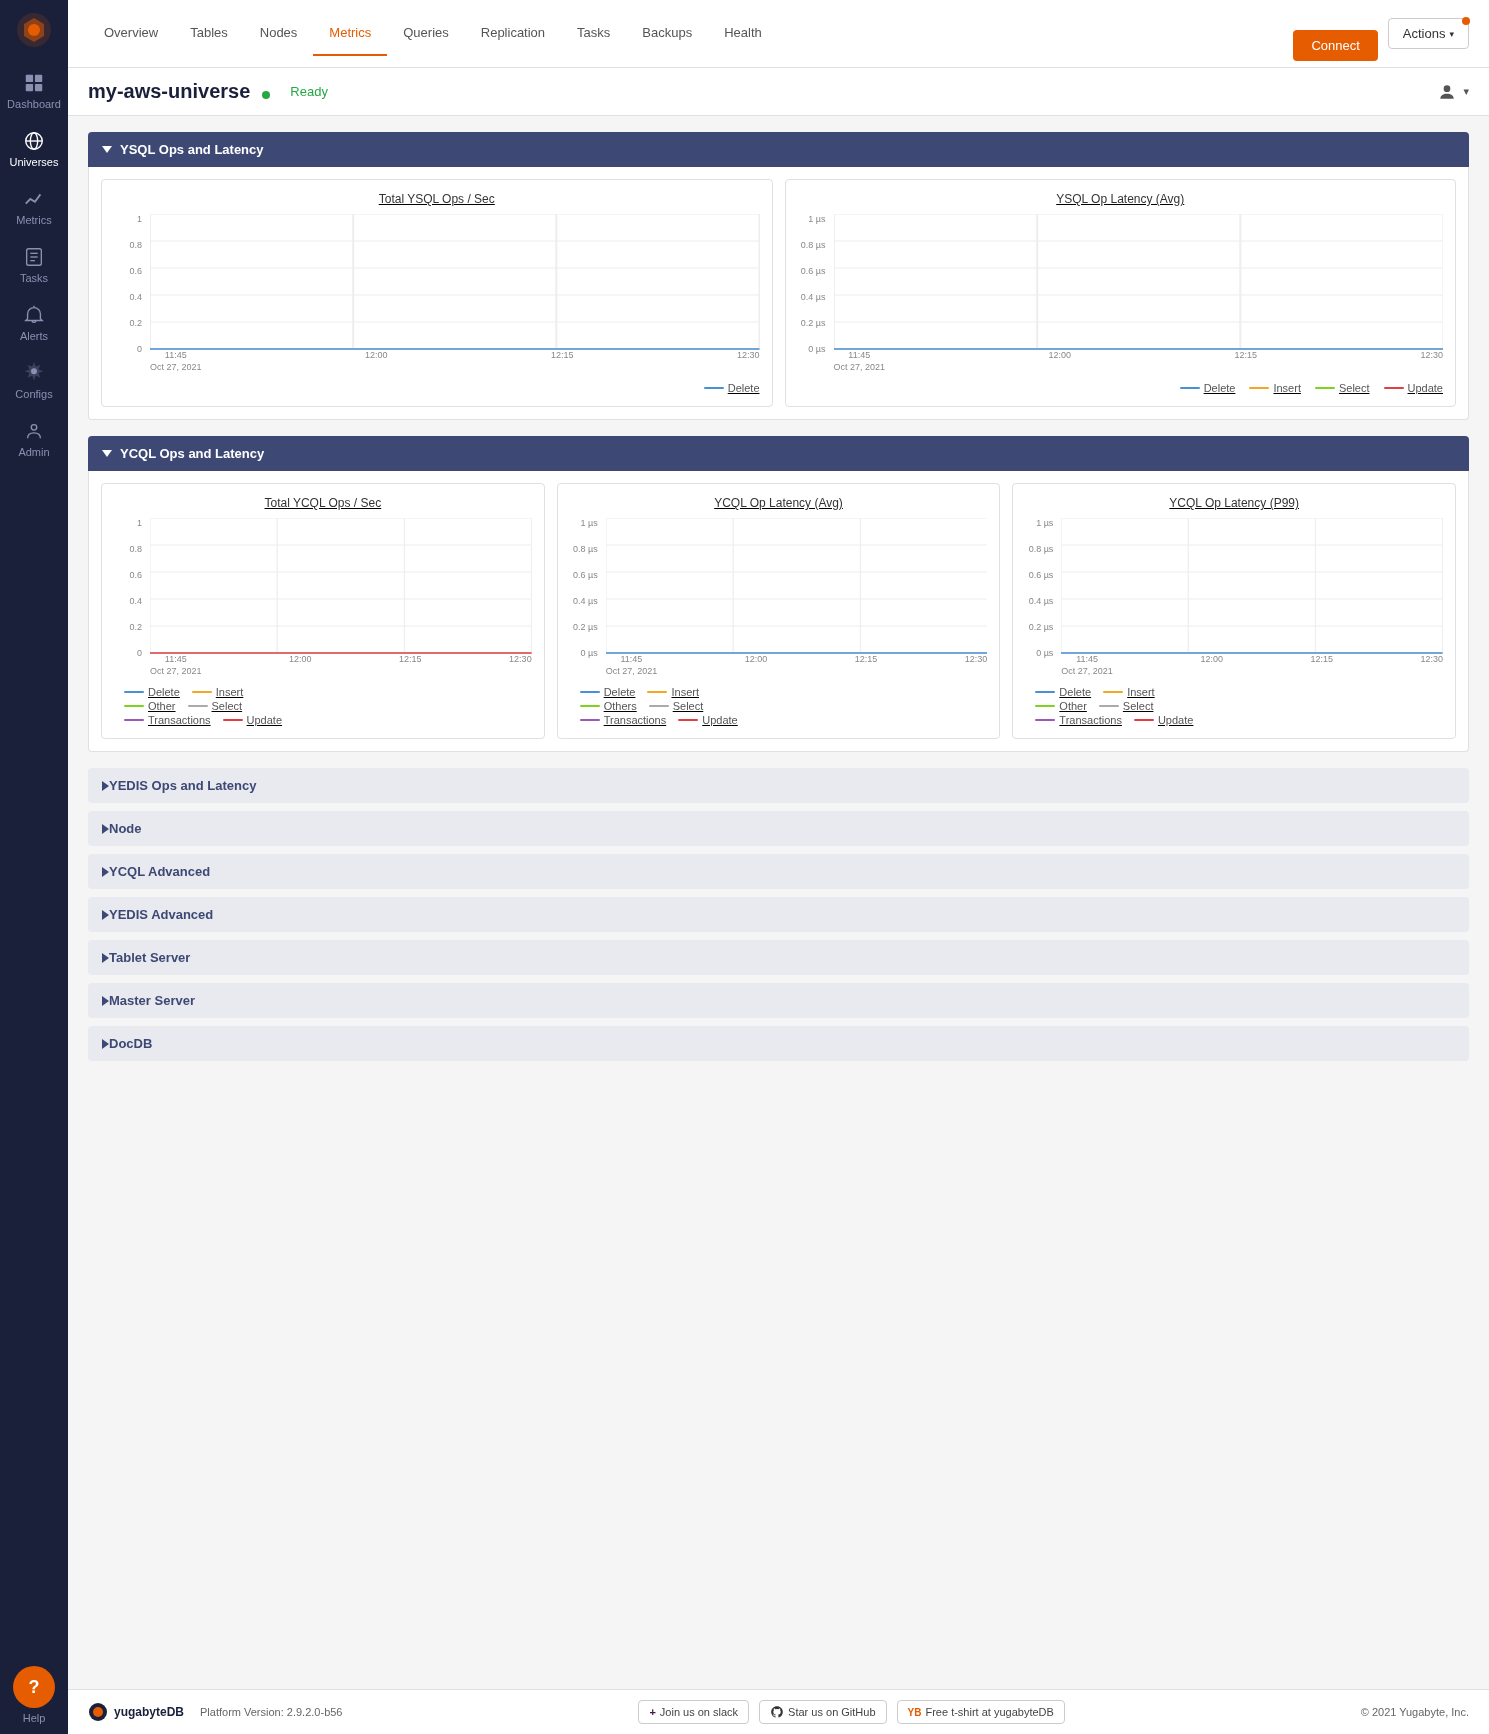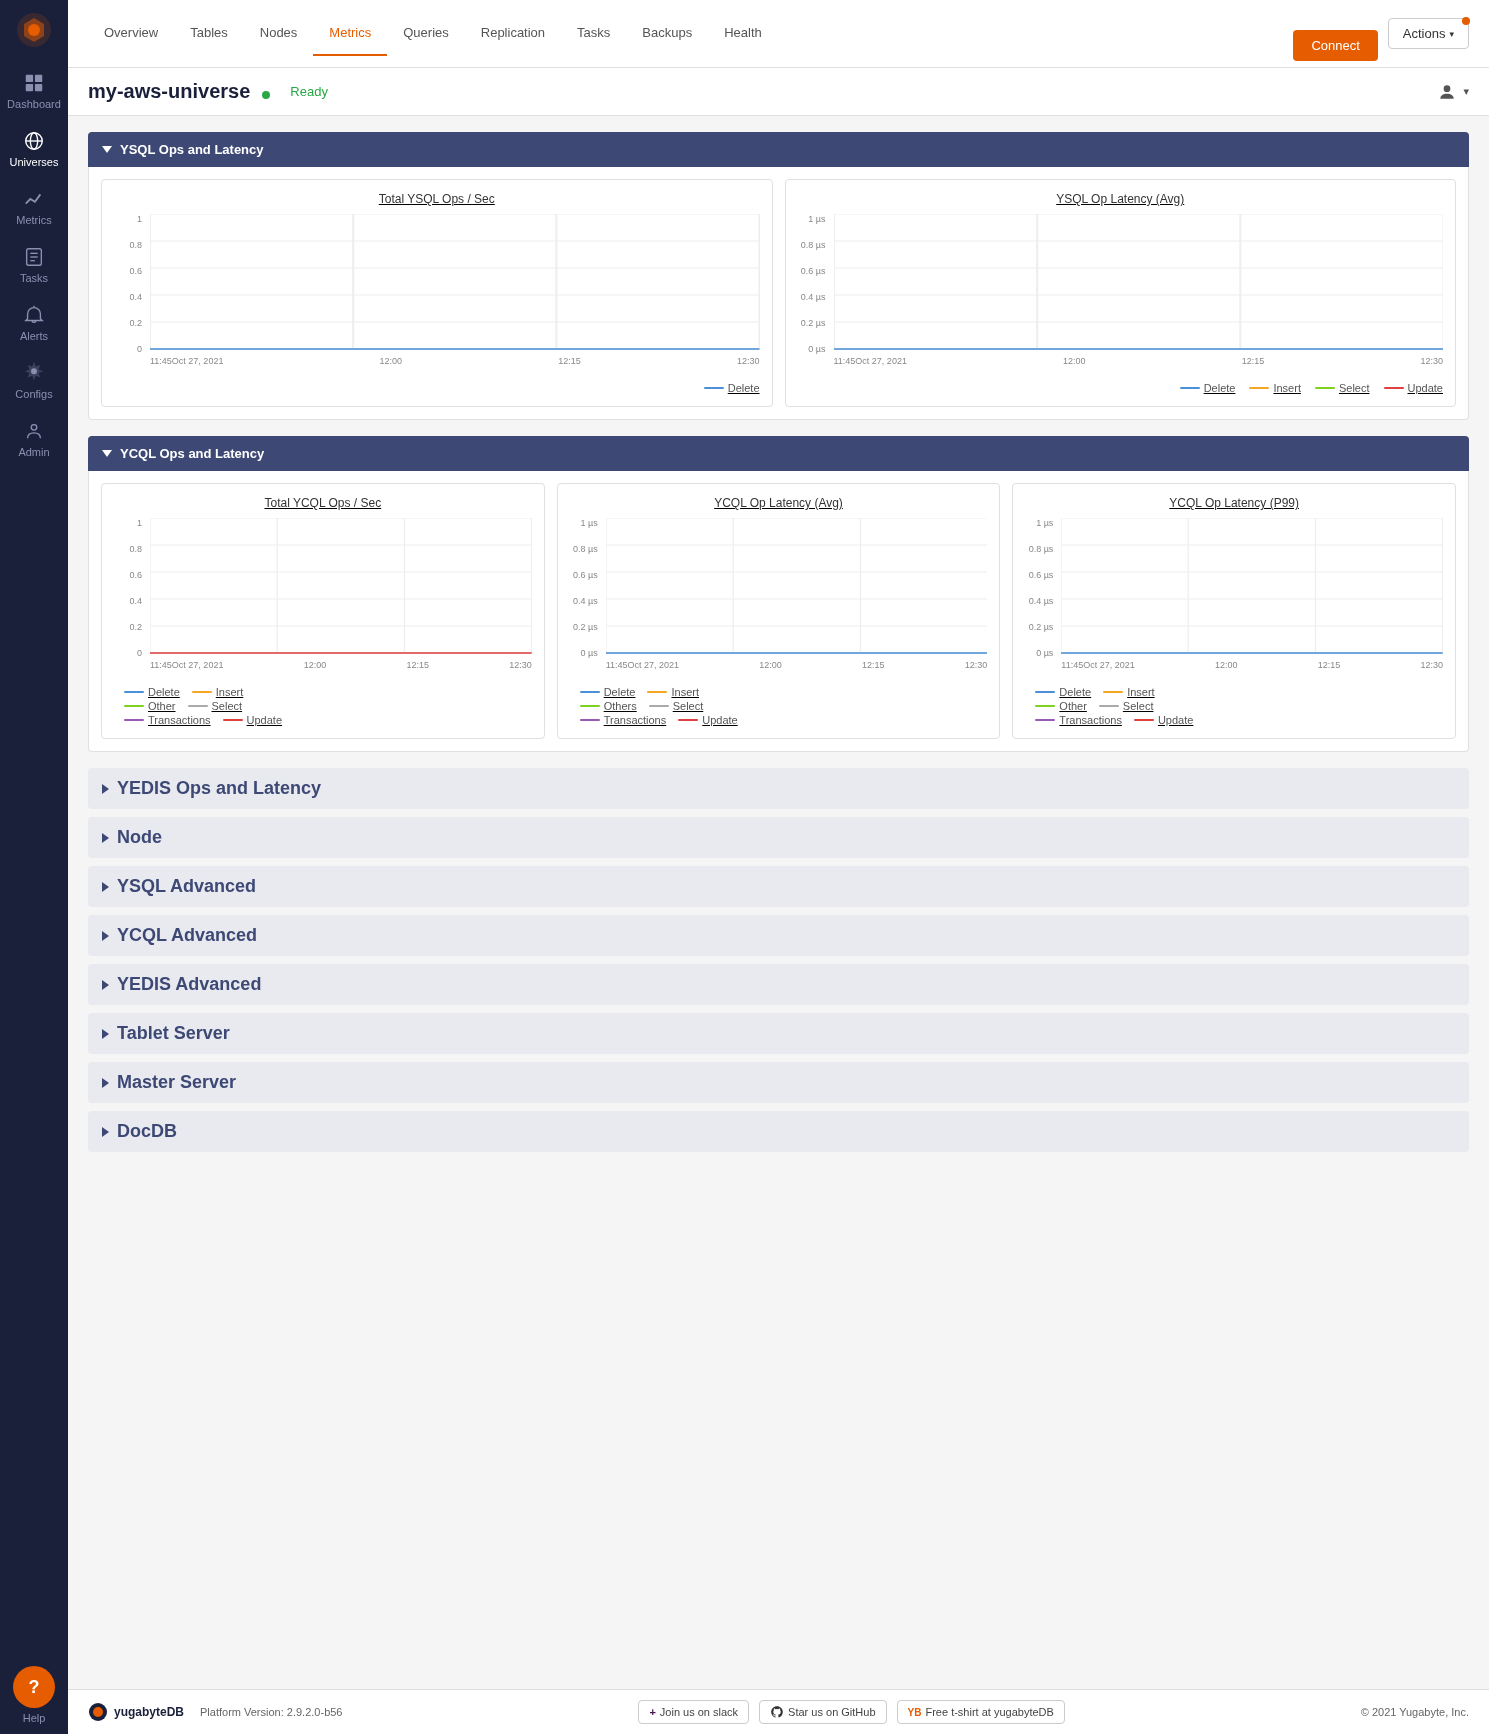--- a/index.html
+++ b/index.html
@@ -228,26 +228,25 @@
     .chart-svg {
       width: 100%;
       height: 100%;
     }
 
     
     .collapsed-section {
       background: #e8eaf0;
       border-radius: 4px;
       padding: 10px 14px;
-      font-size: 18px;
+      font-size: 13px;
       font-weight: 600;
       color: #3d4875;
       display: flex;
       align-items: center;
-      gap: 8px;
       cursor: pointer;
       margin-bottom: 8px;
     }
     .chevron-right {
       display: inline-block;
       width: 0; height: 0;
       border-top: 5px solid transparent;
       border-bottom: 5px solid transparent;
       border-left: 7px solid #3d4875;
     }
@@ -314,21 +313,21 @@
       right: 0;
       bottom: 0;
       height: 24px;
       display: flex;
       justify-content: space-between;
       font-size: 9px;
       color: #888;
     }
     .x-label {
       display: flex;
-      flex-direction: row;
+      flex-direction: column;
       align-items: center;
       line-height: 1.3;
     }
     .chart-plot {
       position: absolute;
       left: 36px;
       right: 0;
       top: 0;
       bottom: 24px;
     }
@@ -819,24 +818,20 @@
     <div class="collapsed-section">
       <span class="chevron-right"></span>
       <span>YEDIS Ops and Latency</span>
     </div>
     <div class="collapsed-section">
       <span class="chevron-right"></span>
       <span>Node</span>
     </div>
     <div class="collapsed-section">
       <span class="chevron-right"></span>
-      <span>YSQL Advanced</span>
-    </div>
-    <div class="collapsed-section">
-      <span class="chevron-right"></span>
       <span>YCQL Advanced</span>
     </div>
     <div class="collapsed-section">
       <span class="chevron-right"></span>
       <span>YEDIS Advanced</span>
     </div>
     <div class="collapsed-section">
       <span class="chevron-right"></span>
       <span>Tablet Server</span>
     </div>

